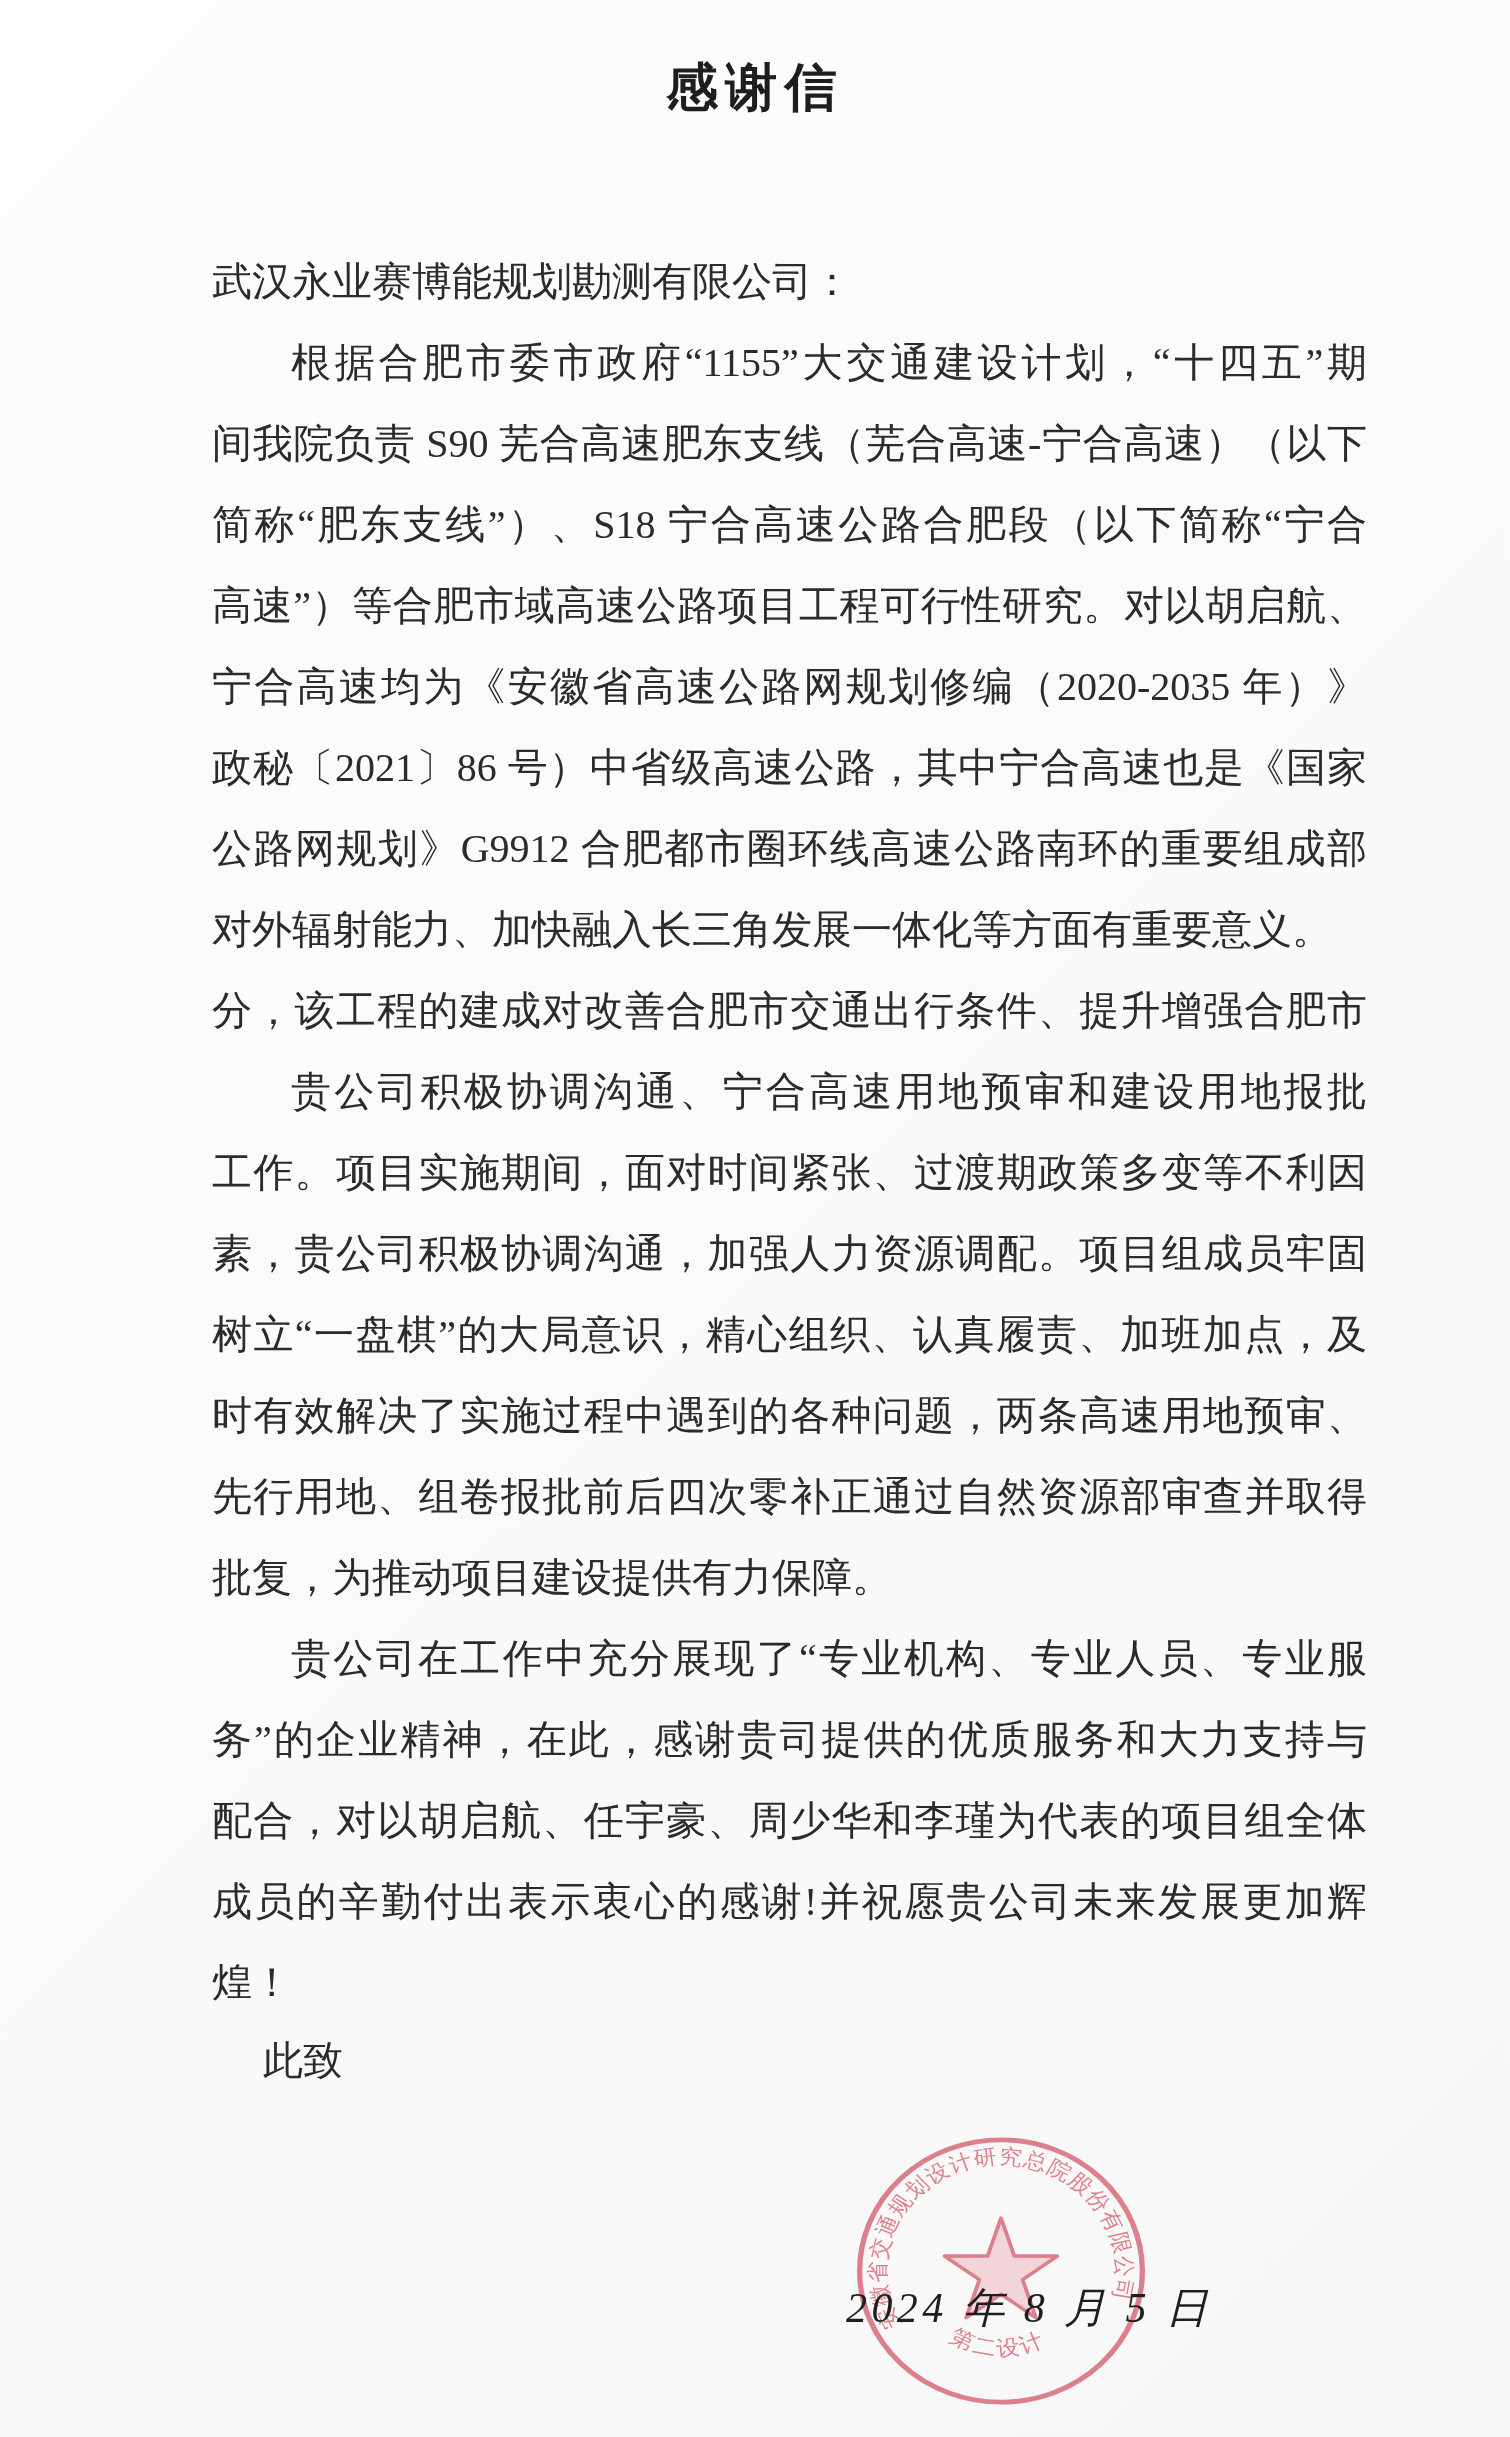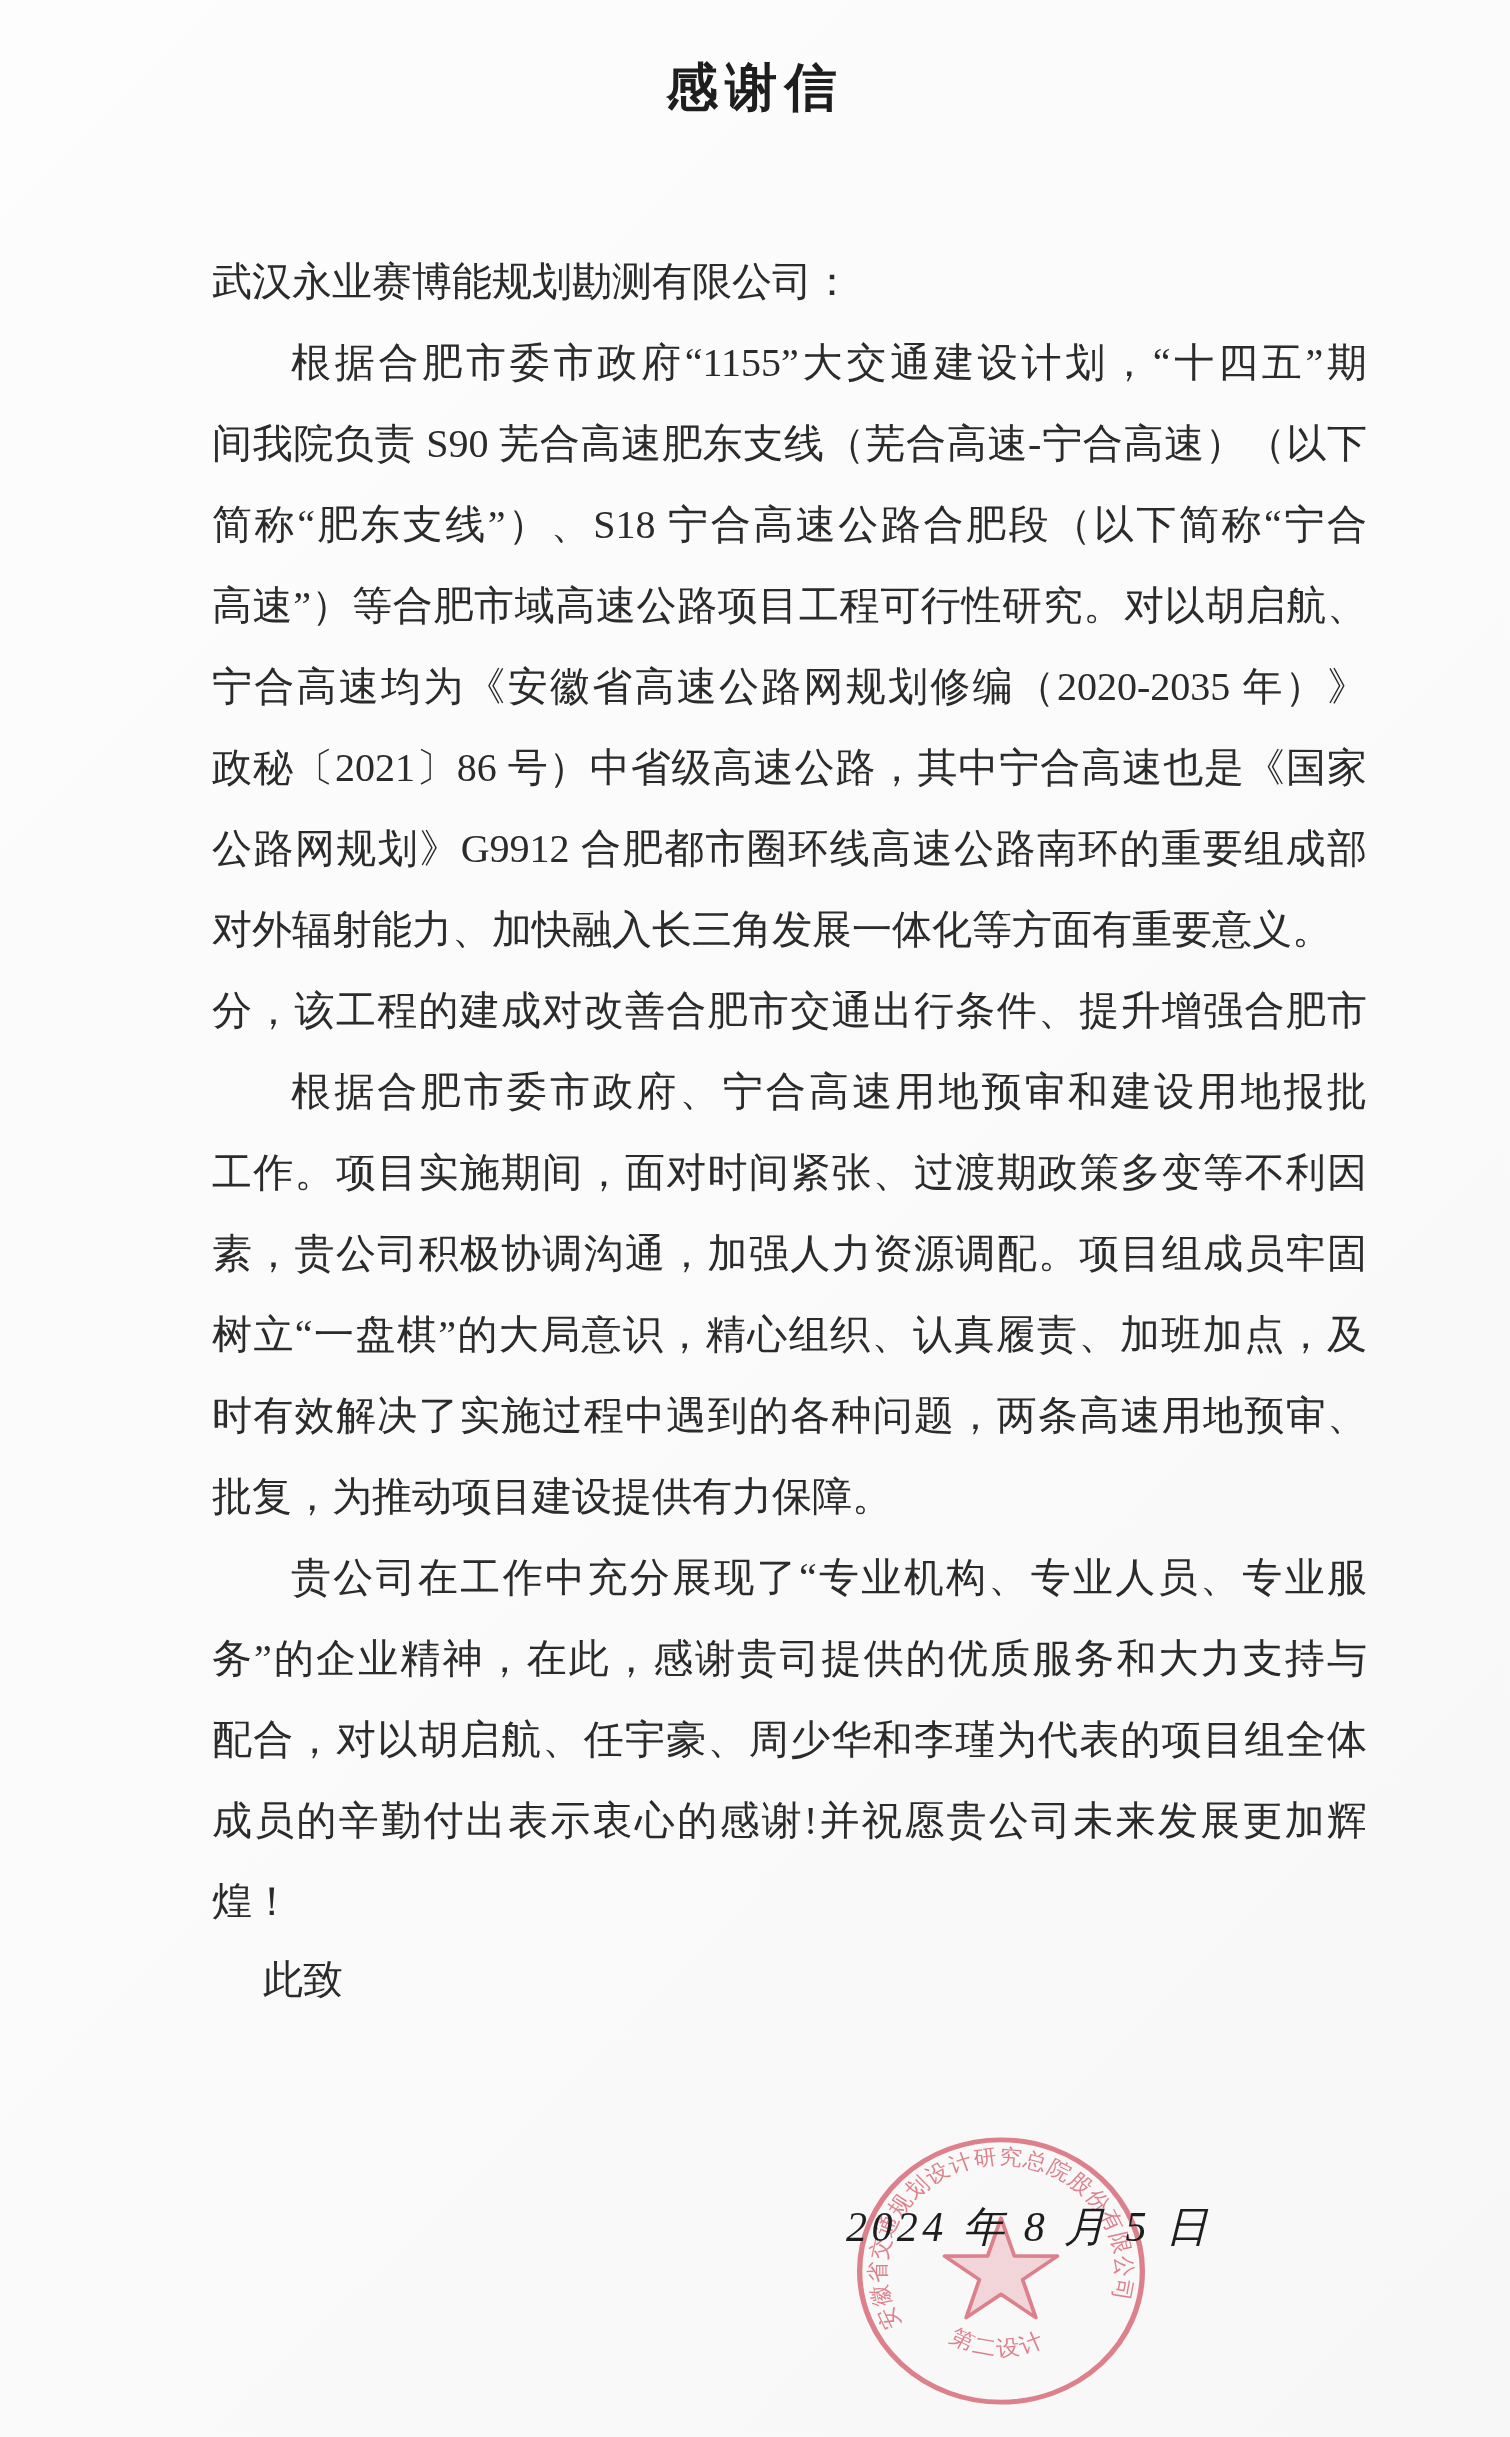--- a/index.html
+++ b/index.html
@@ -85,25 +85,26 @@
     <div>
         <div class="line indent">根据合肥市委市政府“1155”大交通建设计划，“十四五”期</div>
         <div class="line">间我院负责 S90 芜合高速肥东支线（芜合高速-宁合高速）（以下</div>
         <div class="line">简称“肥东支线”）、S18 宁合高速公路合肥段（以下简称“宁合</div>
         <div class="line">高速”）等合肥市域高速公路项目工程可行性研究。对以胡启航、</div>
         <div class="line">宁合高速均为《安徽省高速公路网规划修编（2020-2035 年）》（皖</div>
         <div class="line">政秘〔2021〕86 号）中省级高速公路，其中宁合高速也是《国家</div>
         <div class="line">公路网规划》G9912 合肥都市圈环线高速公路南环的重要组成部</div>
         <div class="line last">对外辐射能力、加快融入长三角发展一体化等方面有重要意义。</div>
         <div class="line">分，该工程的建成对改善合肥市交通出行条件、提升增强合肥市</div>
-        <div class="line indent">根据合肥市委市政府、宁合高速用地预审和建设用地报批</div>
+        <div class="line indent">贵公司积极协调沟通、宁合高速用地预审和建设用地报批</div>
         <div class="line">工作。项目实施期间，面对时间紧张、过渡期政策多变等不利因</div>
         <div class="line">素，贵公司积极协调沟通，加强人力资源调配。项目组成员牢固</div>
         <div class="line">树立“一盘棋”的大局意识，精心组织、认真履责、加班加点，及</div>
         <div class="line">时有效解决了实施过程中遇到的各种问题，两条高速用地预审、</div>
+        <div class="line">先行用地、组卷报批前后四次零补正通过自然资源部审查并取得</div>
         <div class="line last">批复，为推动项目建设提供有力保障。</div>
         <div class="line indent">贵公司在工作中充分展现了“专业机构、专业人员、专业服</div>
         <div class="line">务”的企业精神，在此，感谢贵司提供的优质服务和大力支持与</div>
         <div class="line">配合，对以胡启航、任宇豪、周少华和李瑾为代表的项目组全体</div>
         <div class="line">成员的辛勤付出表示衷心的感谢!并祝愿贵公司未来发展更加辉</div>
         <div class="line last">煌！</div>
       </div>
     <div class="closing-line">此致</div>
     <div class="date-line">2024 年 8 月 5 日</div>
   </div>

